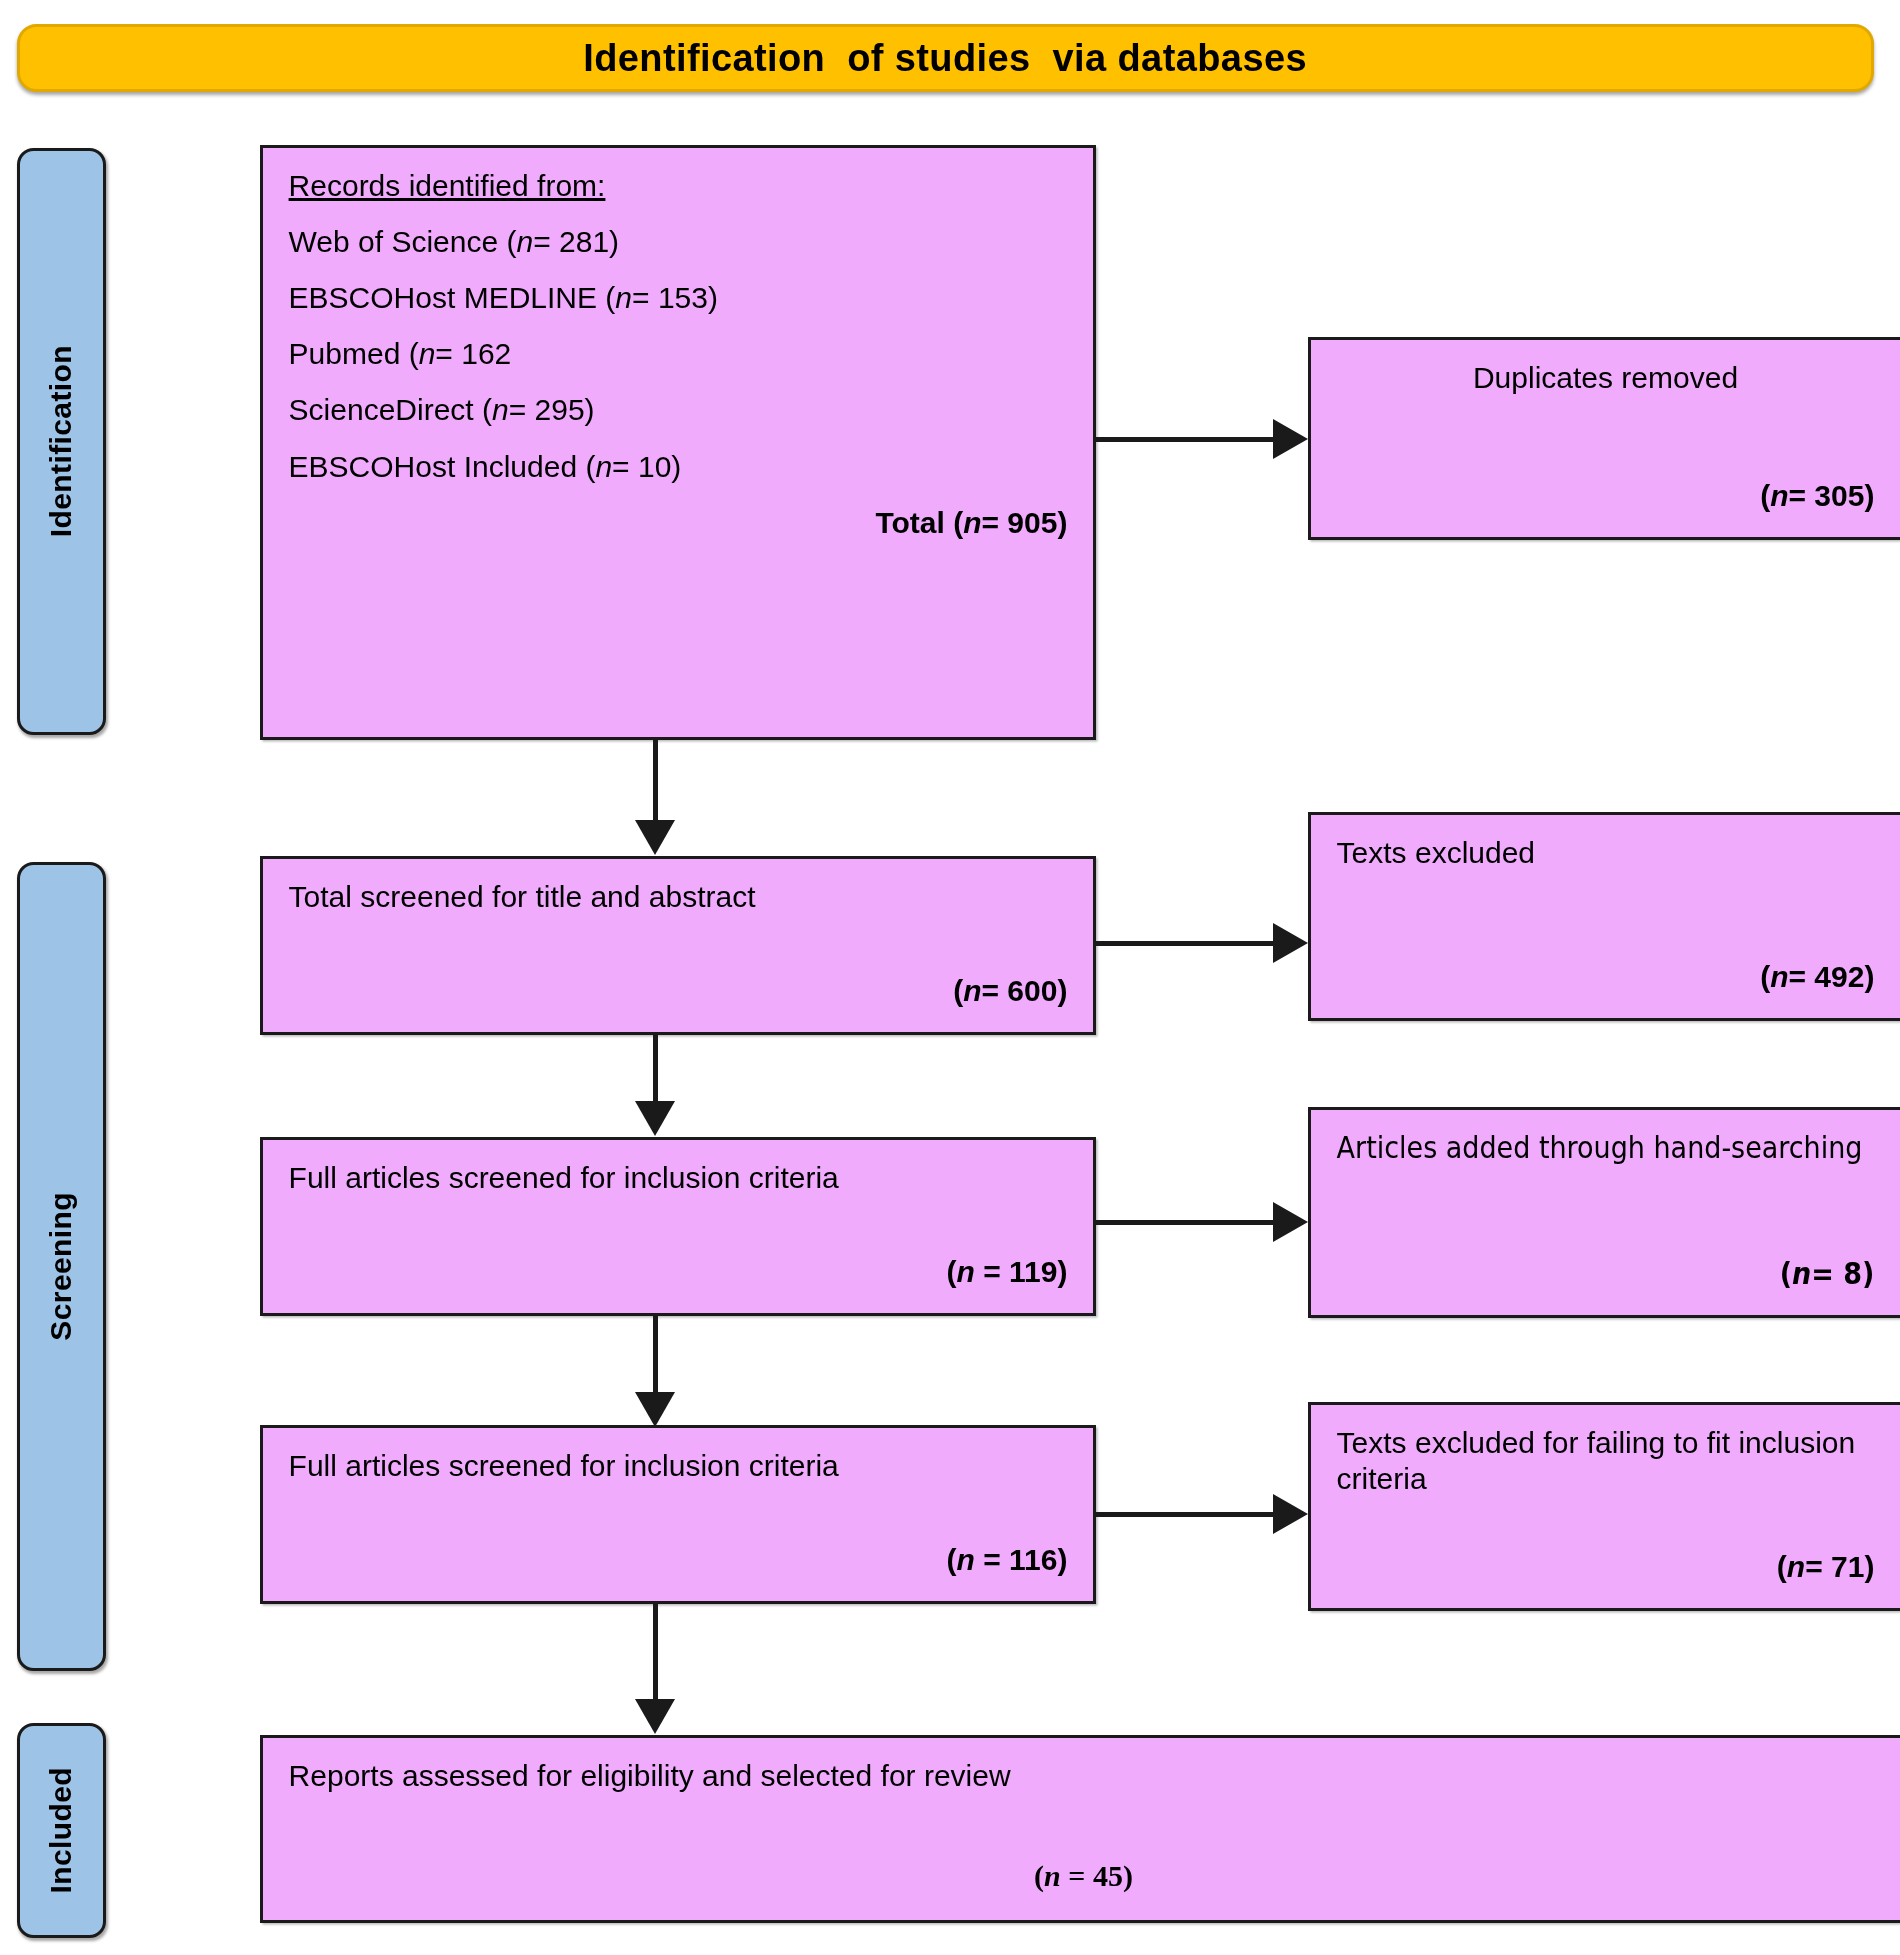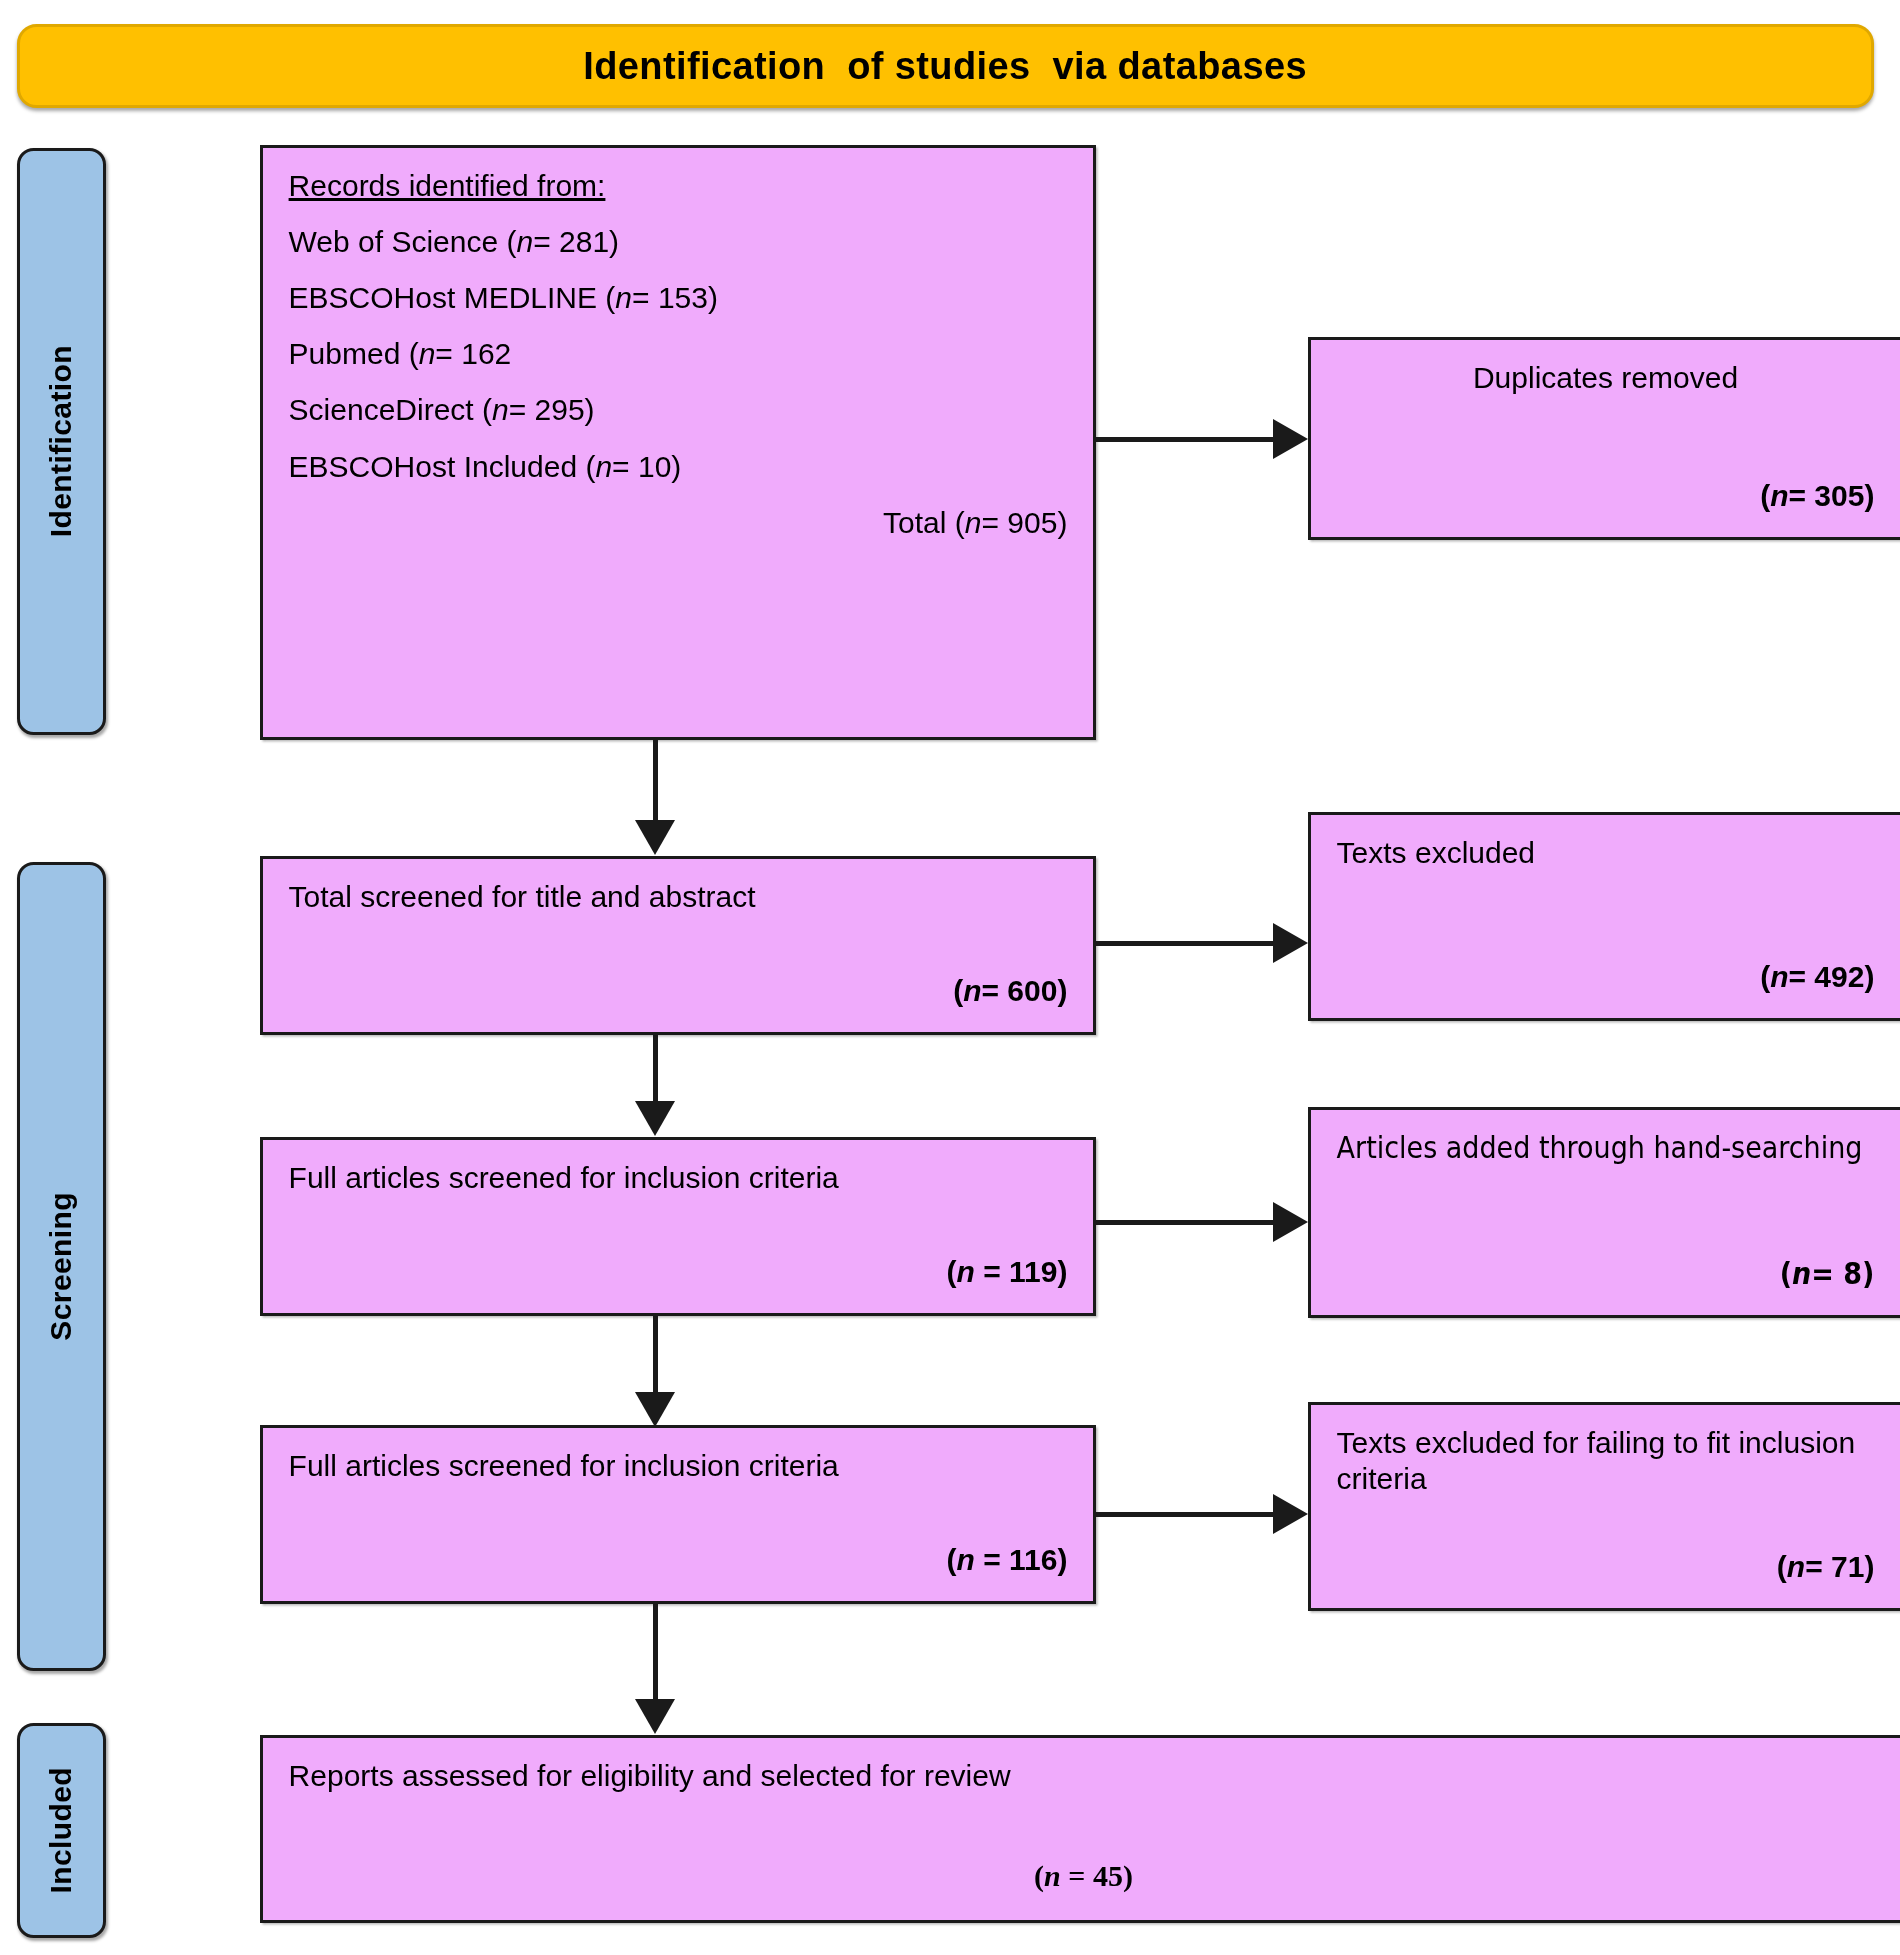--- a/index.html
+++ b/index.html
@@ -13,21 +13,21 @@
     width:1900px;
     height:1955px;
     background:#ffffff;
     overflow:hidden;
   }
 
   
   .banner{
     position:absolute;
     left:16.6px; top:24px;
-    width:1857px; height:84px;
+    width:1857px; height:68px;
     background:#FFC000;
     border:3px solid #E0A800;
     border-radius:19.6px;
     box-shadow:0 3px 3.8px rgba(0,0,0,.35);
     display:flex; align-items:center; justify-content:center;
     box-sizing:border-box;
   }
   .banner-text{
     font-size:38px;
     font-weight:bold;
@@ -73,21 +73,21 @@
     color:#000;
     line-height:1.22;
     white-space:pre-wrap;
   }
   .pbox .head{
     text-decoration:underline;
     margin-bottom:19.6px;
   }
   .pbox .src{ margin-bottom:19.6px; }
   .pbox .total{
-    font-weight:normal;
+    font-weight:bold;
     text-align:right;
     margin-top:15px;
   }
   .pbox .count{
     font-weight:bold;
     text-align:right;
     position:absolute;
     right:25.6px;
     bottom:22.6px;
   }

